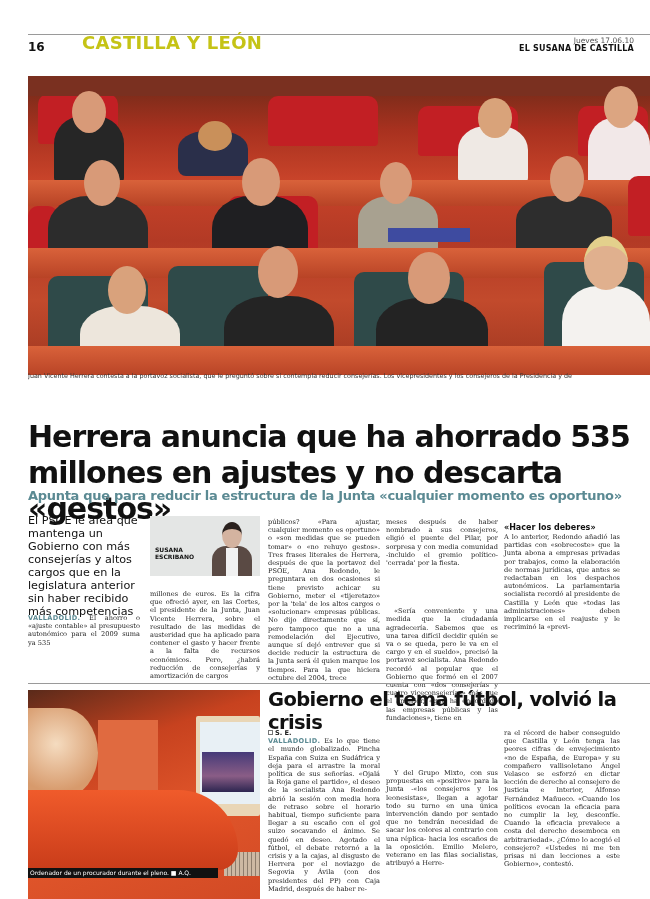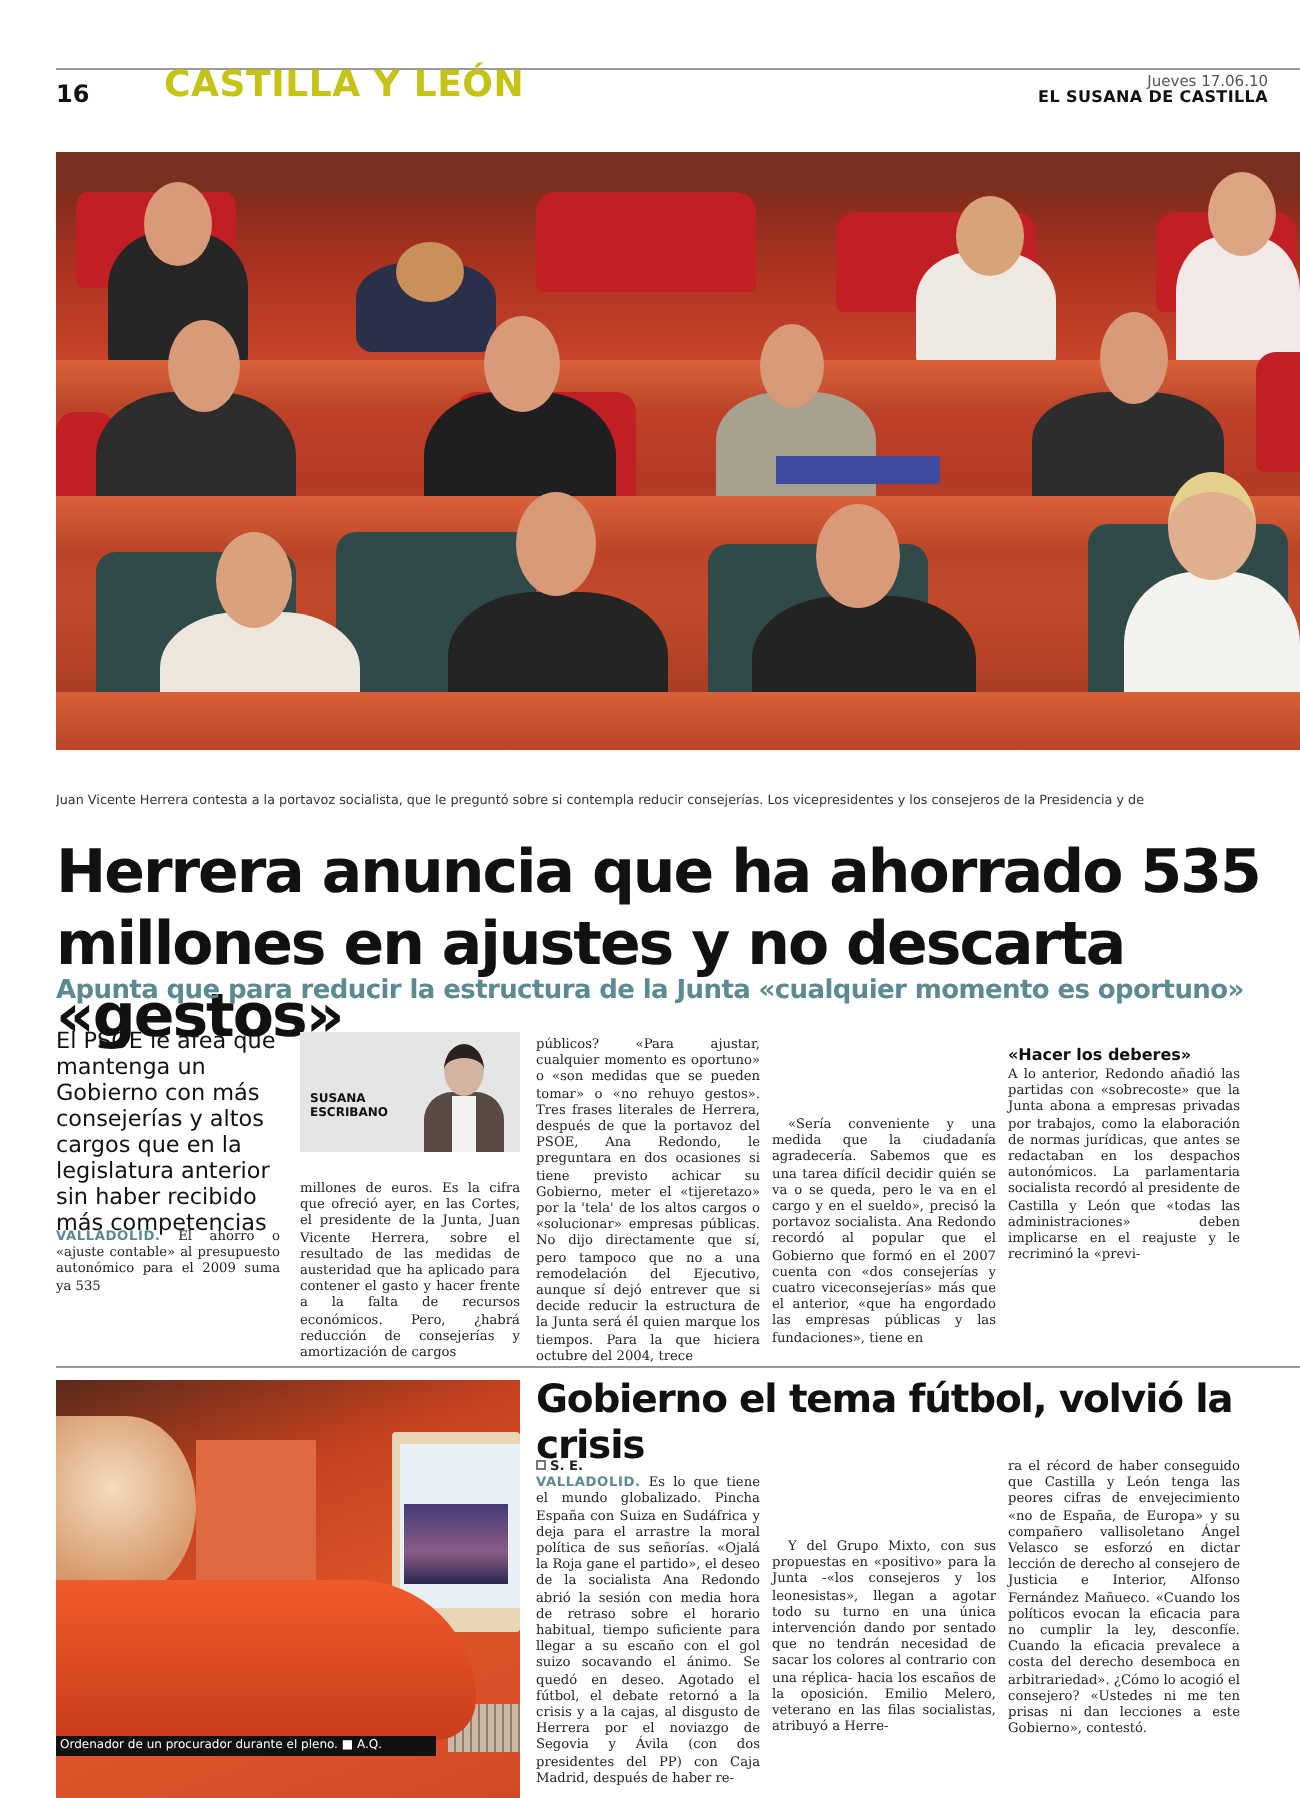--- a/index.html
+++ b/index.html
@@ -14,21 +14,21 @@
   .dateline .paper { font-size: 8px; font-weight: bold; color: #111; letter-spacing: 0.2px; }
 
   
   .main-photo { position: absolute; left: 28px; top: 76px; width: 622px; height: 299px; overflow: hidden;
     background: linear-gradient(180deg, #6b2a18 0%, #a8311f 18%, #c9442a 35%, #b33a25 55%, #c24a2c 75%, #9e3620 100%); }
   .main-photo .desk { position: absolute; background: linear-gradient(180deg,#d9623a,#b84326); }
   .main-photo .seat { position: absolute; border-radius: 10px 10px 4px 4px; background: #c21f24; }
   .main-photo .seat.teal { background: #2f4a49; }
   .main-photo .person { position: absolute; border-radius: 40% 40% 8px 8px; }
   .main-photo .head { position: absolute; border-radius: 50%; background: #d89a78; }
-  .photo-caption { position: absolute; left: 28px; top: 396px; width: 622px; font-family: "DejaVu Sans", sans-serif; font-size: 6.4px; color: #333; white-space: nowrap; overflow: hidden; }
+  .photo-caption { position: absolute; left: 28px; top: 372px; width: 622px; font-family: "DejaVu Sans", sans-serif; font-size: 6.4px; color: #333; white-space: nowrap; overflow: hidden; }
 
   .headline { position: absolute; left: 28px; top: 396px; width: 620px; font-family: "DejaVu Sans", sans-serif; font-weight: bold; font-size: 30px; line-height: 36px; color: #111; letter-spacing: -1px; margin-top: 23px; }
   .subhead { position: absolute; left: 28px; top: 488px; width: 620px; font-family: "DejaVu Sans", sans-serif; font-weight: bold; font-size: 13px; color: #5b8a93; letter-spacing: -0.3px; }
 
   .lede { position: absolute; left: 28px; top: 514px; width: 112px; font-family: "DejaVu Sans", sans-serif; font-size: 11.2px; line-height: 13px; color: #111; }
 
   .byline-box { position: absolute; left: 150px; top: 516px; width: 110px; height: 60px; background: #e4e6e5; overflow: hidden; }
   .byline-box .name { position: absolute; left: 5px; top: 30px; font-family: "DejaVu Sans", sans-serif; font-weight: bold; font-size: 6px; line-height: 7px; color: #111; }
   .byline-box .fig-body { position: absolute; right: 8px; top: 30px; width: 40px; height: 34px; background: #5a4a44; border-radius: 14px 14px 0 0; }
   .byline-box .fig-shirt { position: absolute; right: 22px; top: 32px; width: 12px; height: 28px; background: #f1f1f1; }
@@ -149,20 +149,21 @@
 <div class="col c1">
   <p><span class="lead-word">VALLADOLID.</span> <span>El ahorro o «ajuste contable» al presupuesto autonómico para el 2009 suma ya 535</span></p>
 </div>
 <div class="col c2">
   <p>millones de euros. Es la cifra que ofreció ayer, en las Cortes, el presidente de la Junta, Juan Vicente Herrera, sobre el resultado de las medidas de austeridad que ha aplicado para contener el gasto y hacer frente a la falta de recursos económicos. Pero, ¿habrá reducción de consejerías y amortización de cargos</p>
 </div>
 <div class="col c3">
   <p>públicos? «Para ajustar, cualquier momento es oportuno» o «son medidas que se pueden tomar» o «no rehuyo gestos». Tres frases literales de Herrera, después de que la portavoz del PSOE, Ana Redondo, le preguntara en dos ocasiones si tiene previsto achicar su Gobierno, meter el «tijeretazo» por la 'tela' de los altos cargos o «solucionar» empresas públicas. No dijo directamente que sí, pero tampoco que no a una remodelación del Ejecutivo, aunque sí dejó entrever que si decide reducir la estructura de la Junta será él quien marque los tiempos. Para la que hiciera octubre del 2004, trece</p>
 </div>
 <div class="col c4">
+  <p>meses después de haber nombrado a sus consejeros, eligió el puente del Pilar, por sorpresa y con media comunidad -incluido el gremio político- 'cerrada' por la fiesta.</p>
   <p class="indent">«Sería conveniente y una medida que la ciudadanía agradecería. Sabemos que es una tarea difícil decidir quién se va o se queda, pero le va en el cargo y en el sueldo», precisó la portavoz socialista. Ana Redondo recordó al popular que el Gobierno que formó en el 2007 cuenta con «dos consejerías y cuatro viceconsejerías» más que el anterior, «que ha engordado las empresas públicas y las fundaciones», tiene en</p>
 </div>
 <div class="col c5">
   <div class="sub">«Hacer los deberes»</div>
   <p>A lo anterior, Redondo añadió las partidas con «sobrecoste» que la Junta abona a empresas privadas por trabajos, como la elaboración de normas jurídicas, que antes se redactaban en los despachos autonómicos. La parlamentaria socialista recordó al presidente de Castilla y León que «todas las administraciones» deben implicarse en el reajuste y le recriminó la «previ-</p>
 </div>
 
 <div class="divider"></div>
 
 <div class="sec-photo">

